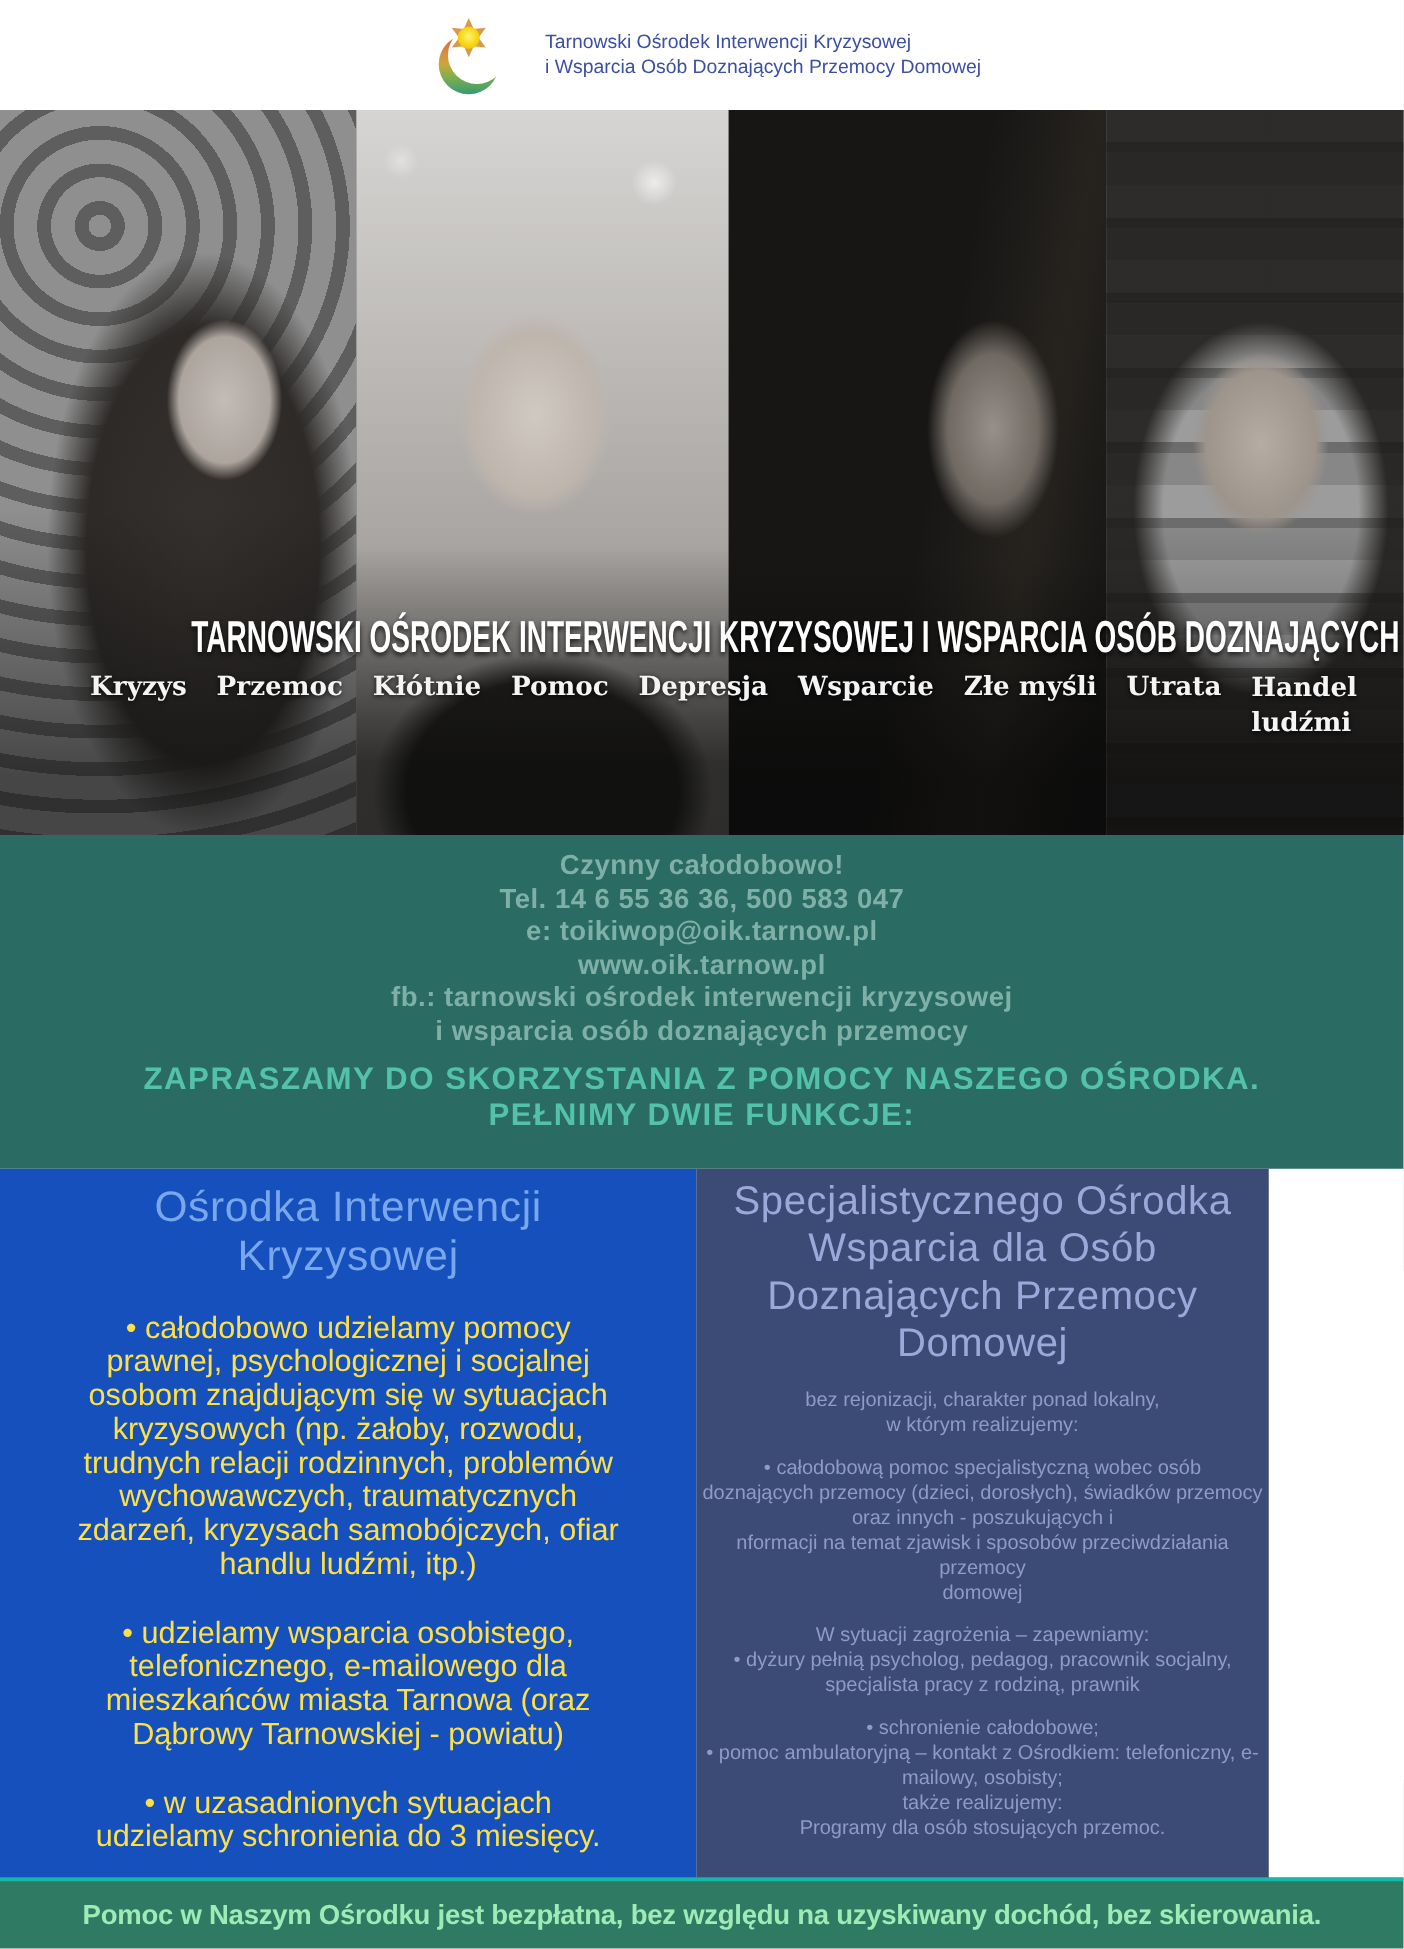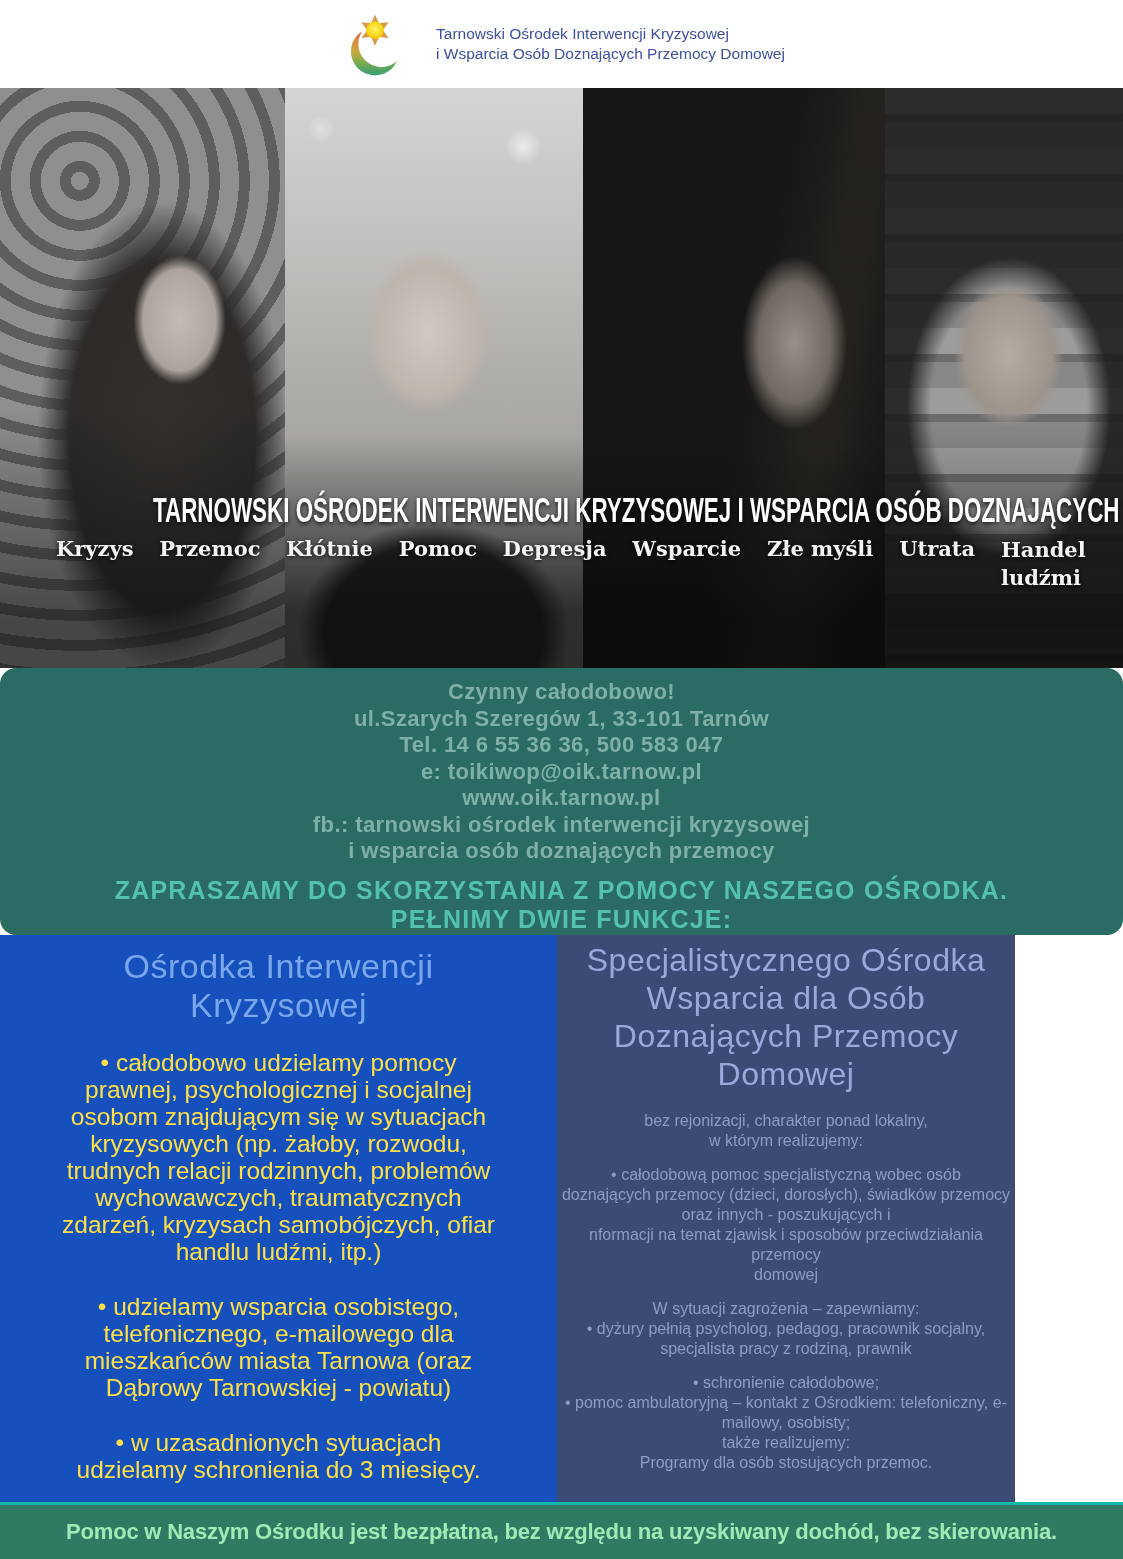--- a/index.html
+++ b/index.html
@@ -32,29 +32,29 @@
       linear-gradient(100deg, #171615 52%, #26231f 74%, #171615 93%);}
   .photo--4{width:238px;background:
       linear-gradient(rgba(0,0,0,0) 58%, rgba(0,0,0,.5) 92%),
       radial-gradient(ellipse 78px 104px at 52% 46%, #b5aca4 0%, #9d948c 56%, rgba(60,55,50,0) 70%),
       radial-gradient(ellipse 150px 220px at 52% 55%, rgba(0,0,0,0) 52%, rgba(26,24,22,.85) 68%),
       repeating-linear-gradient(#9c9c9c 0 26px, #6c6c6c 26px 34px, #878787 34px 60px);}
 
   .band-title{position:absolute;left:0;right:0;top:406px;text-align:center;color:#ffffff;}
   .band-title-inner{display:inline-block;white-space:nowrap;font-weight:700;font-size:28px;
       transform:scale(0.8,1.28);transform-origin:center;text-shadow:0 2px 4px rgba(0,0,0,.75);}
-  .band-keywords{position:absolute;top:448px;left:56px;right:46px;display:flex;
+  .band-keywords{position:absolute;top:448px;left:72px;right:46px;display:flex;
       justify-content:space-between;align-items:flex-start;
       font-family:"DejaVu Serif","Liberation Serif",serif;font-weight:700;font-size:21px;
       color:#f4f4f4;text-shadow:0 1px 4px rgba(0,0,0,.85);}
   .keyword{white-space:nowrap;}
   .keyword--wrap{white-space:normal;max-width:76px;text-align:center;line-height:1.35;}
 
   
-  .teal-section{height:267px;background:#2a6b63;text-align:center;box-sizing:border-box;padding-top:11px;border-radius:16px;}
+  .teal-section{height:267px;background:#2a6b63;text-align:center;box-sizing:border-box;padding-top:11px;}
   .contact-line{color:#7fb0a8;font-weight:700;font-size:22px;line-height:26.5px;letter-spacing:.4px;}
   .invite{margin-top:11px;}
   .invite-line{color:#54c2aa;font-weight:700;font-size:25px;line-height:29px;letter-spacing:1.2px;}
 
   
   .columns{display:flex;height:567px;}
   .col{box-sizing:border-box;text-align:center;height:100%;}
   .col--left{width:557px;background:#1550bd;padding-top:12px;}
   .col--right{width:458px;background:#3c4a76;padding-top:6px;}
   .col-title{white-space:pre-line;font-weight:400;}
@@ -121,21 +121,20 @@
       <span class="keyword">Depresja</span>
       <span class="keyword">Wsparcie</span>
       <span class="keyword">Złe myśli</span>
       <span class="keyword">Utrata</span>
       <span class="keyword keyword--wrap">Handel ludźmi</span>
     </div>
   </section>
 
   <section class="teal-section">
     <div class="contact-line">Czynny całodobowo!</div>
-    <div class="contact-line">ul.Szarych Szeregów 1, 33-101 Tarnów</div>
     <div class="contact-line">Tel. 14 6 55 36 36,  500 583 047</div>
     <div class="contact-line">e: toikiwop@oik.tarnow.pl</div>
     <div class="contact-line">www.oik.tarnow.pl</div>
     <div class="contact-line">fb.: tarnowski ośrodek interwencji kryzysowej</div>
     <div class="contact-line">i wsparcia osób doznających przemocy</div>
     <div class="invite">
       <div class="invite-line">ZAPRASZAMY DO SKORZYSTANIA Z POMOCY NASZEGO OŚRODKA.</div>
       <div class="invite-line">PEŁNIMY DWIE FUNKCJE:</div>
     </div>
   </section>

